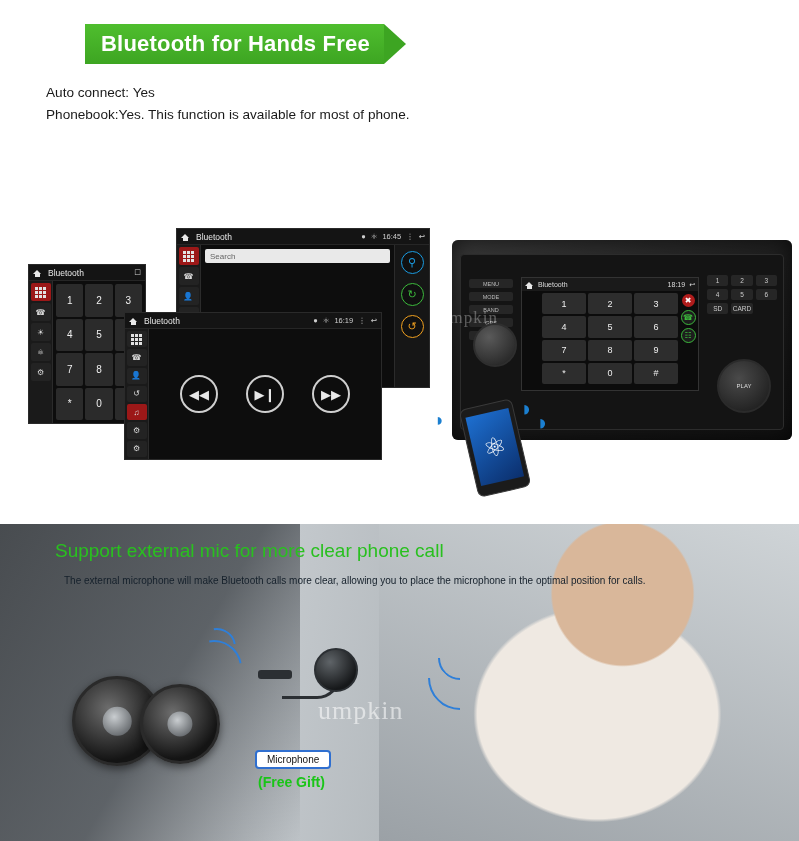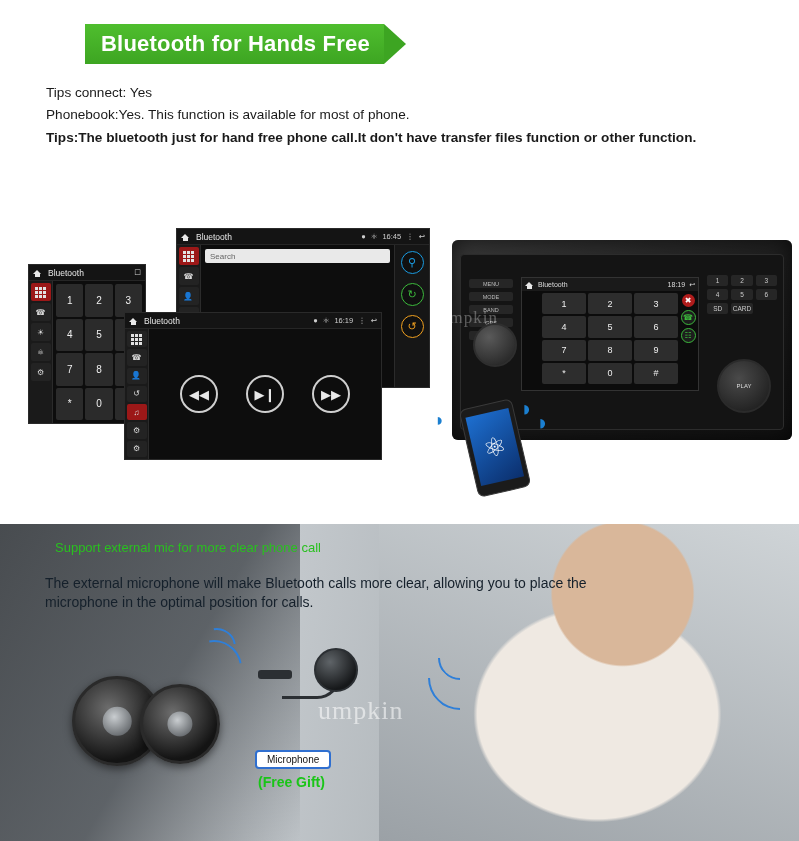--- a/index.html
+++ b/index.html
@@ -210,25 +210,25 @@
   }
   .hero-person{
     position:absolute;right:0;top:0;width:420px;height:317px;
     background:
       radial-gradient(ellipse at 58% 22%, #d9b79a 0 70px, rgba(217,183,154,0) 72px),
       radial-gradient(ellipse at 52% 60%, #efe9e2 0 120px, rgba(239,233,226,0) 124px),
       linear-gradient(200deg,#cfd4d7,#9ba1a6);
   }
   .hero-title{
     position:absolute;left:55px;top:16px;
-    font-size:13px;color:#29c01f;font-weight:normal;
+    font-size:19px;color:#29c01f;font-weight:normal;
   }
   .hero-text{
-    position:absolute;left:45px;top:50px;width:610px;
-    font-size:14px;color:#15202b;line-height:1.35;
+    position:absolute;left:64px;top:50px;width:610px;
+    font-size:10px;color:#15202b;line-height:1.35;
   }
   .speaker{
     position:absolute;border-radius:50%;
     background:radial-gradient(circle at 40% 35%,#6d6d6d,#141414 70%);
     border:3px solid #2a2a2a;
     box-shadow:0 3px 8px rgba(0,0,0,.5);
   }
   #spk1{left:72px;top:152px;width:84px;height:84px;}
   #spk2{left:140px;top:160px;width:74px;height:74px;}
   .speaker:after{
@@ -277,23 +277,22 @@
 <div class="page">
 
   <div class="banner">
     <div class="banner-body">
       <span class="banner-title">Bluetooth for Hands Free</span>
     </div>
     <div class="banner-arrow"></div>
   </div>
 
   <div class="intro">
-    <p>Tips connect: Yes</p>
+    <p>Auto connect: Yes</p>
     <p>Phonebook:Yes. This function is available for most of phone.</p>
-    <p class="tips">Tips:The bluetooth just for hand free phone call.It don't have transfer files function or other function.</p>
   </div>
 
   <div class="collage">
 
     <div class="screen" id="screenA">
       <div class="scr-top">
         <span class="home-ic"></span>
         <span class="ttl">Bluetooth</span>
         <span class="right">☐</span>
       </div>

